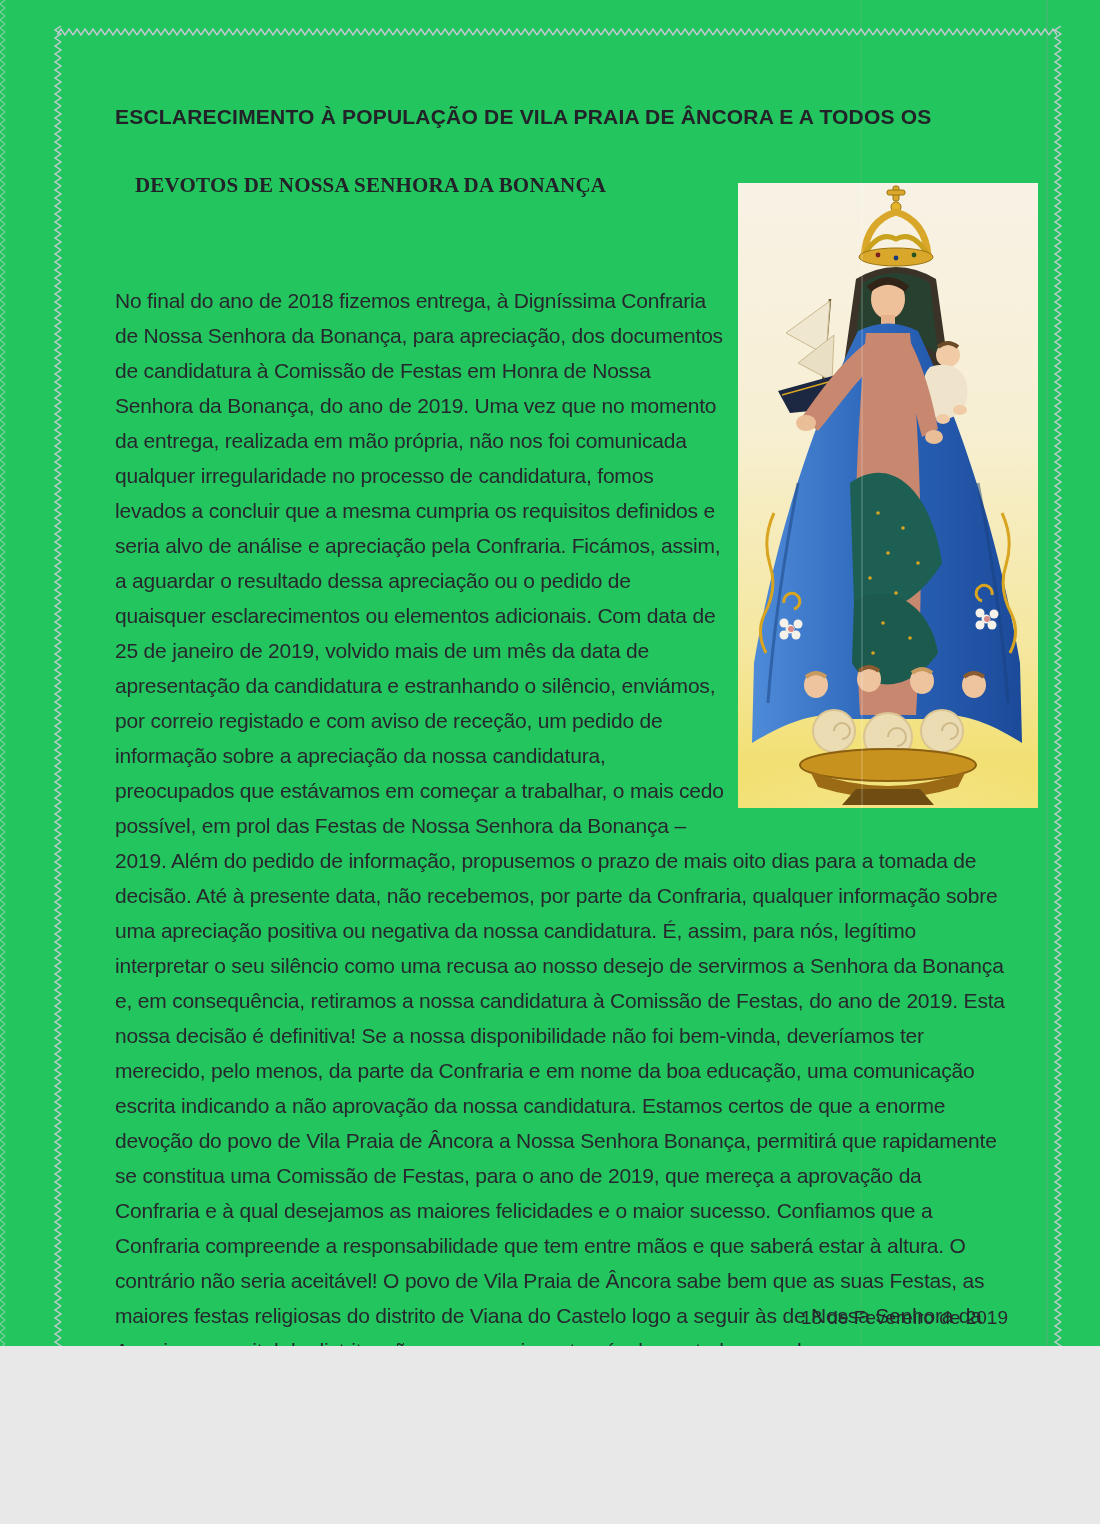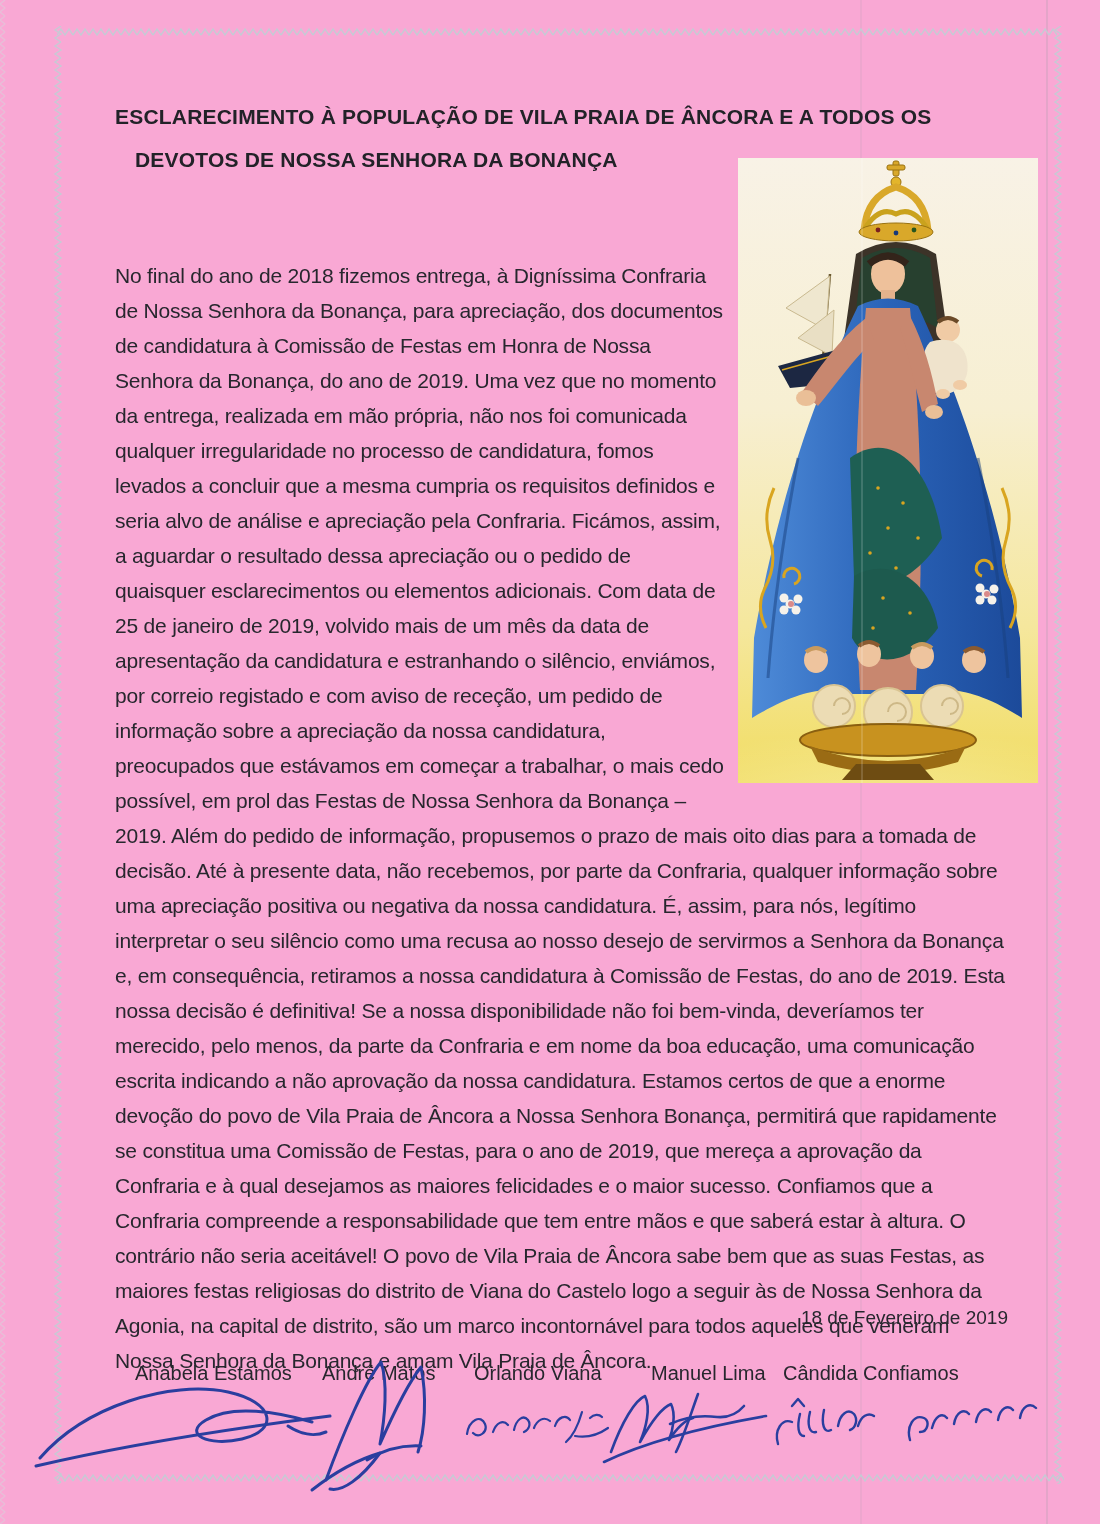--- a/index.html
+++ b/index.html
@@ -1,36 +1,36 @@
 <!DOCTYPE html>
 <html><head>
 <meta charset="utf-8">
 <style>
   html,body{margin:0;padding:0;background:#e8e8e8;}
   .page{
     position:relative;
-    width:1100px;height:1524px;
-    background:#f9a8d4;
+    width:1100px;height:1346px;
+    background:#22c55e;
     font-family:"Liberation Sans", sans-serif;
     color:#26262c;
     overflow:hidden;
     margin:0 auto;
   }
   .crease{position:absolute;top:0;bottom:0;width:2px;background:#9a9aa2;pointer-events:none;}
   .crease.c1{left:860px;opacity:.12;}
   .crease.c2{left:1046px;opacity:.22;}
   .zz{position:absolute;pointer-events:none;}
   .content{
     position:absolute;left:115px;top:95px;width:895px;
   }
   .title-line{
     font-weight:bold;font-size:21px;line-height:28px;letter-spacing:.2px;color:#222228;
   }
   .title-line.l1{margin-top:8px;}
-  .title-line.l2{margin-top:15px;margin-left:20px;}
+  .title-line.l2{margin-top:40px;margin-left:20px;font-family:Liberation Serif, serif;}
   .para-wrap{margin-top:84px;}
   .statue-float{
     float:right;width:300px;height:625px;
     margin:-100px -28px 10px 14px;
   }
   .body-text{
     margin:0;font-size:21px;line-height:35px;letter-spacing:-0.2px;
     text-align:left;color:#27272e;
   }
   .date-line{

